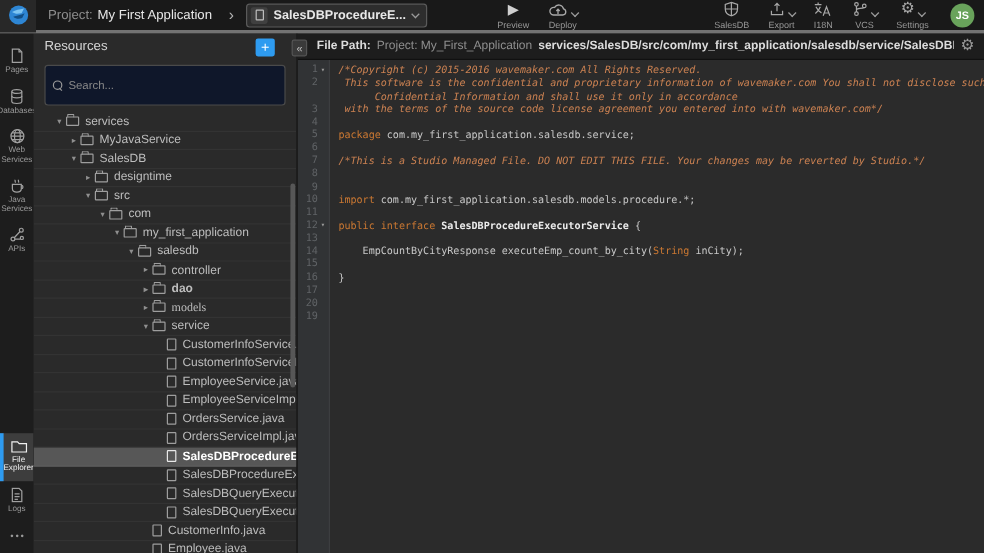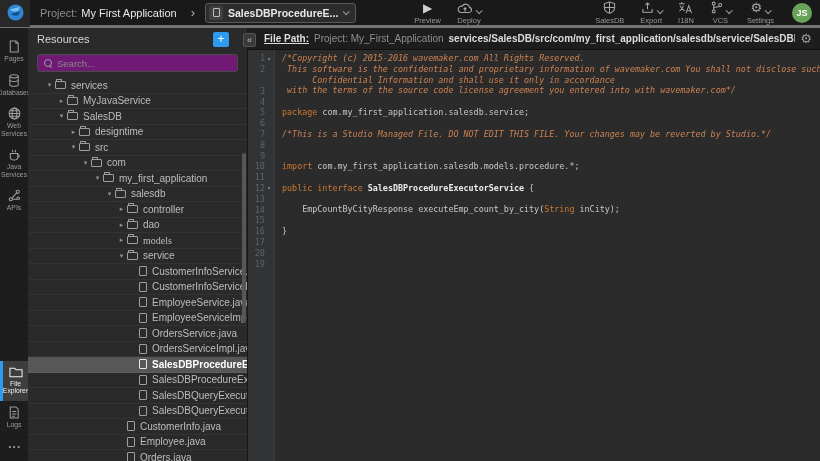--- a/index.html
+++ b/index.html
@@ -42,41 +42,41 @@
   .side-item.active svg { stroke:#efefef; }
   .side-bottom { margin-top:auto; display:flex; flex-direction:column; }
   .more-dots { color:#9a9a9a; font-size:8px; letter-spacing:1.5px; text-align:center; padding:8px 0 10px 2px; }
   
   .resources { position:relative; width:220px; background:#2a2a2a; border-right:1px solid #171717; display:flex; flex-direction:column; }
   .res-header { height:22px; display:flex; align-items:center; padding:0 6px 0 9px; }
   .res-title { font-size:11px; color:#d6d6d6; }
   .plus-btn { margin-left:auto; margin-right:12px; width:16px; height:15px; background:#2e9bf0; color:#fff; border-radius:2px; font-size:12px; line-height:14px; text-align:center; cursor:pointer; }
   .collapse-btn { position:absolute; right:-9px; top:5px; width:13px; height:14px; background:#3a3a3a; border:1px solid #555; border-radius:2px; color:#c0c0c0; font-size:9px; line-height:12px; text-align:center; z-index:5; cursor:pointer; }
   .search-row { padding:4px 9px 6px 9px; }
-  .search-box { height:18px; background:#701a75; border:1px solid #4a4a4a; border-radius:3px; display:flex; align-items:center; padding:0 6px; gap:5px;justify-content:flex-end; }
+  .search-box { height:18px; background:#0f172a; border:1px solid #4a4a4a; border-radius:3px; display:flex; align-items:center; padding:16px 6px; gap:5px;justify-content:flex-end; }
   .mag { position:relative; width:8px; height:8px; flex:0 0 8px; }
   .mag::before { content:""; position:absolute; width:6px; height:6px; border:1px solid #9a9a9a; border-radius:50%; }
   .mag::after { content:""; position:absolute; width:3px; height:1px; background:#9a9a9a; transform:rotate(45deg); left:5px; top:7px; }
   .search-box input { flex:1; background:transparent; border:none; outline:none; color:#c8c8c8; font-size:9.5px; font-family:"Liberation Sans", sans-serif; }
   .search-box input::placeholder { color:#8a8a8a; }
   .tree { flex:1; overflow:hidden; position:relative; }
   .tree-row { height:15.5px; display:flex; align-items:center; border-bottom:1px solid rgba(255,255,255,0.045); cursor:pointer; overflow:hidden; }
   .tree-arrow { width:11px; flex:0 0 11px; font-size:7px; color:#8f8f8f; text-align:center; }
   .folder-ic { width:11px; height:8px; border:1px solid #9e9e9e; border-radius:1px; position:relative; flex:0 0 11px; margin-right:5px; }
   .folder-ic::before { content:""; position:absolute; top:-3px; left:0; width:4px; height:2px; border:1px solid #9e9e9e; border-bottom:none; border-radius:1px 1px 0 0; }
   .file-ic { width:8px; height:10px; border:1px solid #9e9e9e; border-radius:1px; flex:0 0 8px; margin-right:5px; }
   .tree-label { font-size:10px; color:#bdbdbd; white-space:nowrap; overflow:hidden; flex:1; }
   .tree-row.selected { background:#575757; }
   .tree-row.selected .tree-label { color:#fff; font-weight:bold; }
   .tree-row.selected .file-ic { border-color:#e8e8e8; }
   .tree-scrollthumb { position:absolute; right:1px; top:125px; width:4px; height:170px; background:#575757; border-radius:2px; }
   
   .editor-col { flex:1; display:flex; flex-direction:column; min-width:0; }
   .filepath-bar { height:22px; flex:0 0 22px; background:#1d1d1d; display:flex; align-items:center; padding:0 8px 0 16px; gap:5px; white-space:nowrap; overflow:hidden; border-bottom:1px solid #101010; }
-  .fp-label { font-size:10px; font-weight:bold; color:#dcdcdc;text-decoration:underline; }
+  .fp-label { font-size:10px; font-weight:bold; color:#dcdcdc; }
   .fp-project { font-size:10px; color:#8f8f8f; }
   .fp-path { font-size:10px; color:#dcdcdc; font-weight:bold; overflow:hidden; }
   .fp-gear { margin-left:auto; color:#9a9a9a; font-size:13px; font-family:"DejaVu Sans", sans-serif; cursor:pointer; }
   .editor-body { flex:1; display:flex; background:#2b2b2b; overflow:hidden; font-family:"DejaVu Sans Mono", monospace; }
   .gutter { width:27px; flex:0 0 27px; background:#313335; border-right:1px solid #3c3e40; padding-top:3px; }
   .gutter-line { height:10.8px; display:flex; justify-content:flex-end; align-items:center; padding-right:1px; }
   .gnum { color:#606366; font-size:8.5px; }
   .gfold { width:8px; font-size:6px; color:#9a9a9a; text-align:center; cursor:pointer; }
   .code-area { flex:1; padding:3px 0 0 7px; overflow:hidden; }
   .code-line { height:10.8px; line-height:10.8px; font-size:8.4px; white-space:pre; letter-spacing:0; }
@@ -295,21 +295,21 @@
           <div class="tree-row" style="padding-left: 76px;">
             <span class="tree-arrow">▾</span>
             <span class="folder-ic"></span>
             <span class="tree-label">salesdb</span>
           </div>
           <div class="tree-row" style="padding-left: 88px;">
             <span class="tree-arrow">▸</span>
             <span class="folder-ic"></span>
             <span class="tree-label">controller</span>
           </div>
-          <div class="tree-row" style="padding-left: 88px;">
+          <div class="tree-row" style="padding-left: 88px; font-weight: bold;">
             <span class="tree-arrow">▸</span>
             <span class="folder-ic"></span>
             <span class="tree-label">dao</span>
           </div>
           <div class="tree-row" style="padding-left: 88px; font-family: Liberation Serif, serif;">
             <span class="tree-arrow">▸</span>
             <span class="folder-ic"></span>
             <span class="tree-label">models</span>
           </div>
           <div class="tree-row" style="padding-left: 88px;">

